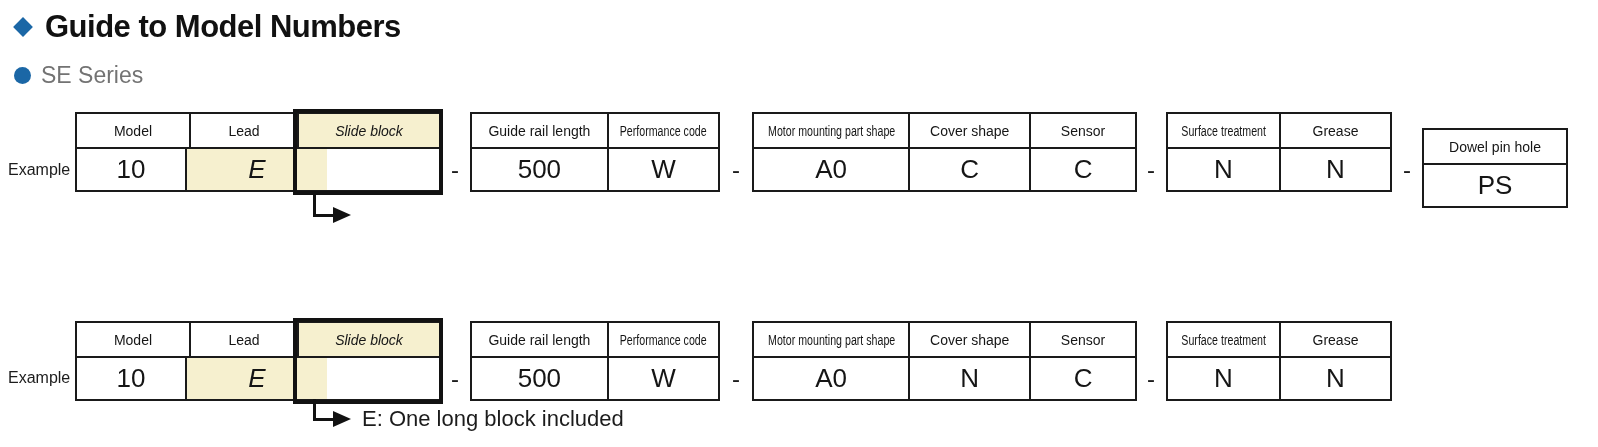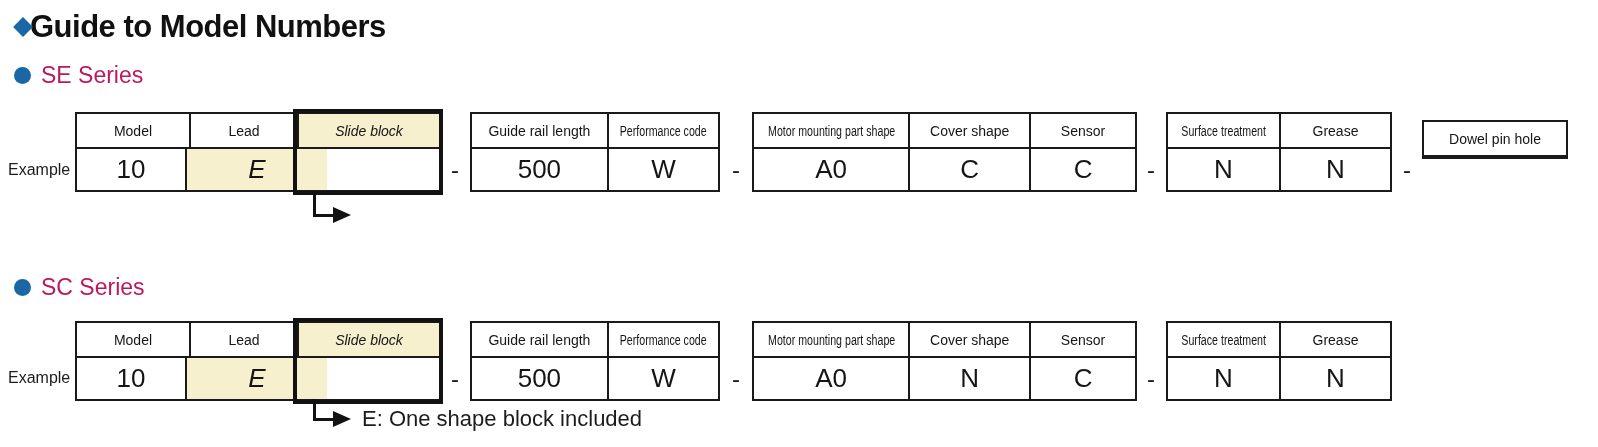--- a/index.html
+++ b/index.html
@@ -7,27 +7,27 @@
     --hl-bg:#f6f0cf;
     --line:#1a1a1a;
   }
   *{box-sizing:border-box;margin:0;padding:0;}
   html,body{background:#ffffff;}
   .canvas{
     position:relative;width:1598px;height:447px;background:#ffffff;
     font-family:"Liberation Sans","DejaVu Sans",sans-serif;color:#151515;overflow:hidden;
   }
   
-  .title-row{position:absolute;left:16px;top:8px;height:38px;display:flex;align-items:center;}
+  .title-row{position:absolute;left:16px;top:8px;height:38px;display:flex;align-items:center;gap:15px;}
   .diamond{width:14px;height:14px;background:var(--accent);transform:rotate(45deg);flex:0 0 auto;}
   .page-title{font-size:31px;font-weight:bold;letter-spacing:-0.5px;color:#111;}
   
   .series{position:absolute;left:14px;height:24px;display:flex;align-items:center;gap:10px;}
   .series .dot{width:17px;height:17px;border-radius:50%;background:var(--accent);flex:0 0 auto;}
-  .series .series-label{font-size:23px;color:#be185d;}
+  .series .series-label{font-size:23px;color:#737373;}
   .series.se{top:63px;}
   .series.sc{top:275px;}
   
   .example{position:absolute;left:8px;width:62px;text-align:right;font-size:16px;line-height:18px;color:#1c1c1c;}
   
   .grp{position:absolute;display:flex;flex-direction:column;border:2px solid var(--line);background:#fff;}
   .row{display:flex;}
   .hrow{height:35px;border-bottom:2px solid var(--line);}
   .vrow{height:41px;}
   .cell{display:flex;align-items:center;justify-content:center;overflow:hidden;}
@@ -148,35 +148,36 @@
           <span>N</span>
         </div>
       <div class="cell vcell" style="width:113px;">
           <span>N</span>
         </div>
     </div>
   </div>
 
   <div class="sep" style="left:1392px;top:157px;">-</div>
 
-  <div class="grp" style="left:1422px;top:120px;width:146px;">
+  <div class="grp" style="left:1422px;top:128px;width:146px;">
     <div class="row hrow">
       <div class="cell hcell" style="width:146px;">
           <span>Dowel pin hole</span>
         </div>
     </div>
+    <div class="row vrow">
+      <div class="cell vcell" style="width:146px;">
+          <span>PS</span>
+        </div>
+    </div>
   </div>
 
   <div class="elbow" style="left:313px;top:191px;height:26px;"></div>
   <div class="arrowhead" style="left:333px;top:207px;"></div>
 
-  <div class="series sc">
-    <span class="dot"></span>
-    <span class="series-label">SC Series</span>
-  </div>
 
   <div class="example" style="top:369px;">Example</div>
 
   <div class="grp" style="left:75px;top:321px;width:366px;">
     <div class="row hrow">
       <div class="cell hcell" style="width:112px;">
           <span>Model</span>
         </div>
       <div class="cell hcell" style="width:108px;">
           <span>Lead</span>
@@ -260,15 +261,15 @@
           <span>N</span>
         </div>
       <div class="cell vcell" style="width:113px;">
           <span>N</span>
         </div>
     </div>
   </div>
 
   <div class="elbow" style="left:313px;top:399px;height:22px;"></div>
   <div class="arrowhead" style="left:333px;top:411px;"></div>
-  <div class="note" style="top:406px;">E: One shape block included</div>
+  <div class="note" style="top:406px;">E: One long block included</div>
 
 </div>
 
 </body></html>

